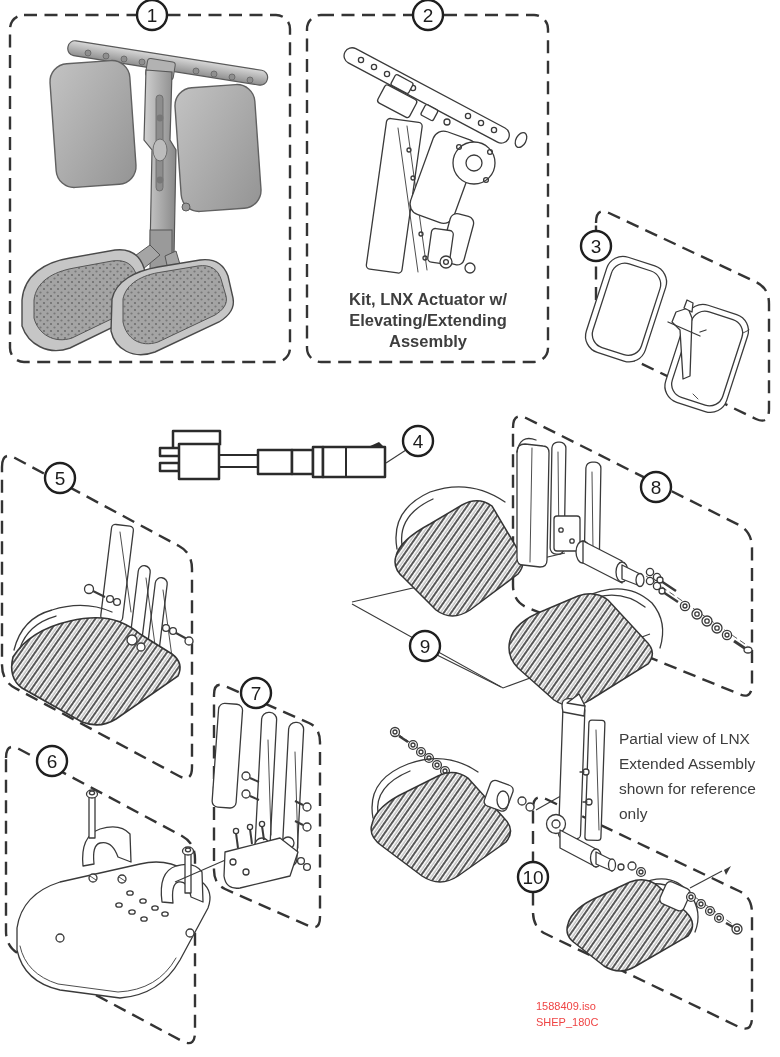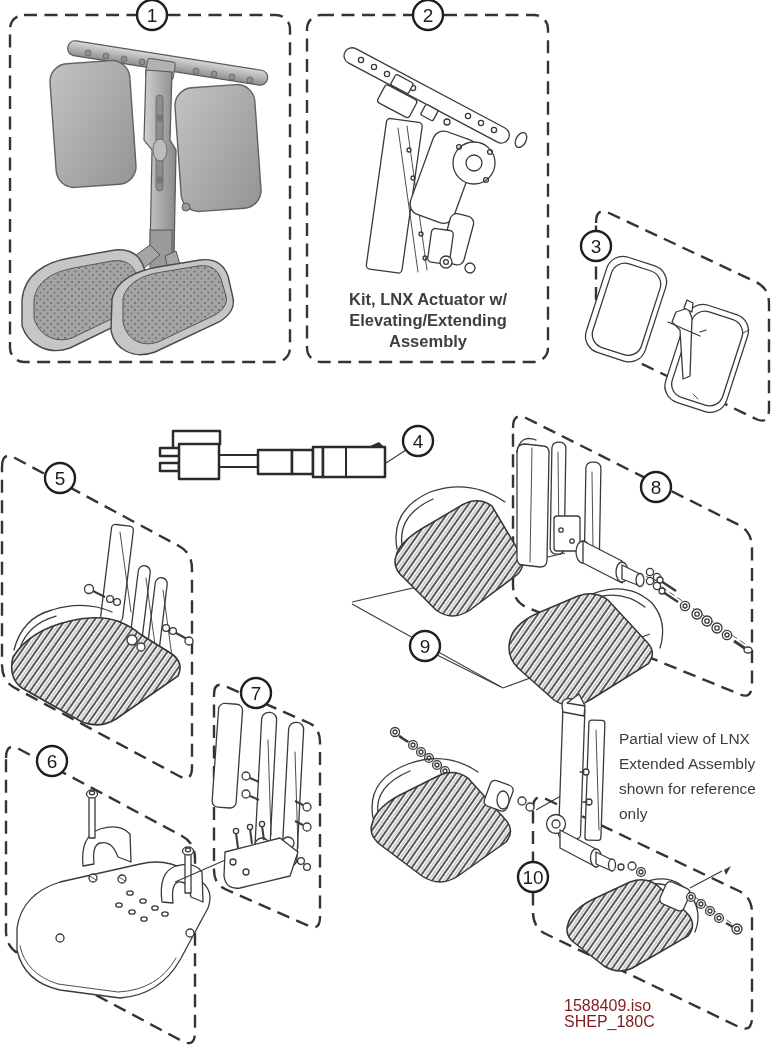--- a/index.html
+++ b/index.html
@@ -19,22 +19,22 @@
 
   .callout circle { fill:#ffffff; stroke:#1f1f1f; stroke-width:2.4; }
   .callout text { font-family:"Liberation Sans", sans-serif; font-size:19px; fill:#1c1c1c;
                   text-anchor:middle; }
 
   .caption { position:absolute; white-space:pre-line; }
   .kit-caption { left:309px; top:289px; width:238px; text-align:center;
                  font-size:16.5px; line-height:21px; font-weight:bold; color:#3e3e3e; }
   .partial-note { left:619px; top:726px; width:158px; text-align:left;
                   font-size:15.5px; line-height:25px; color:#3d3d3d; }
-  .footer-ref { position:absolute; left:564px; top:998px; font-size:16px; line-height:16px;
-                color:#7f1d1d; }
+  .footer-ref { position:absolute; left:536px; top:998px; font-size:11px; line-height:16px;
+                color:#ef4444; }
 </style>
 </head>
 <body>
 
 <div class="stage">
 <svg width="780" height="1057" viewBox="0 0 780 1057">
   <defs>
     <pattern id="grille" patternUnits="userSpaceOnUse" width="6" height="6" patternTransform="rotate(35)">
       <rect width="6" height="6" fill="#ffffff"></rect>
       <line x1="1" y1="0" x2="1" y2="6" stroke="#2e2e2e" stroke-width="1.6"></line>

